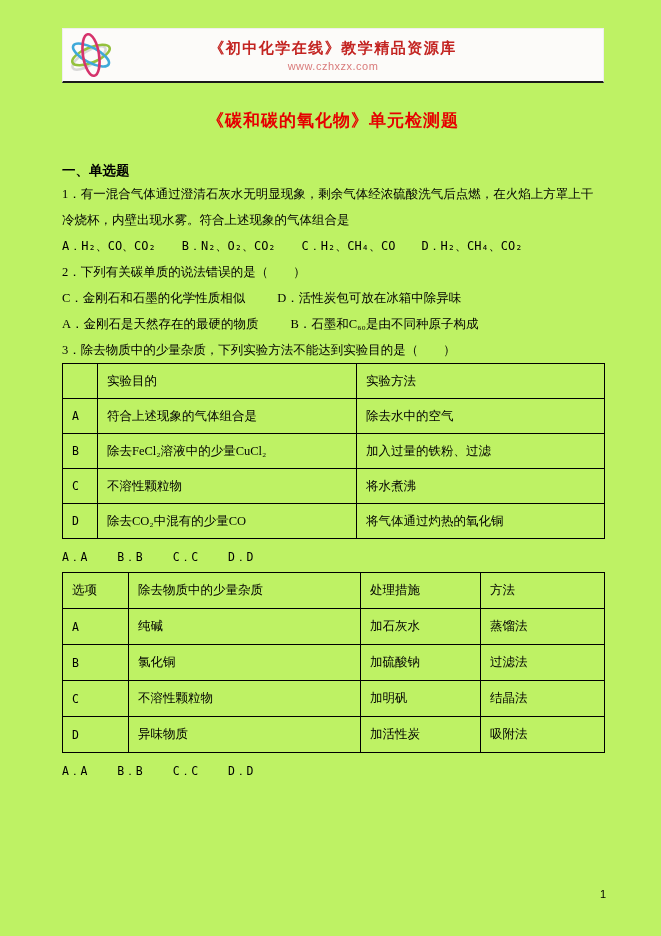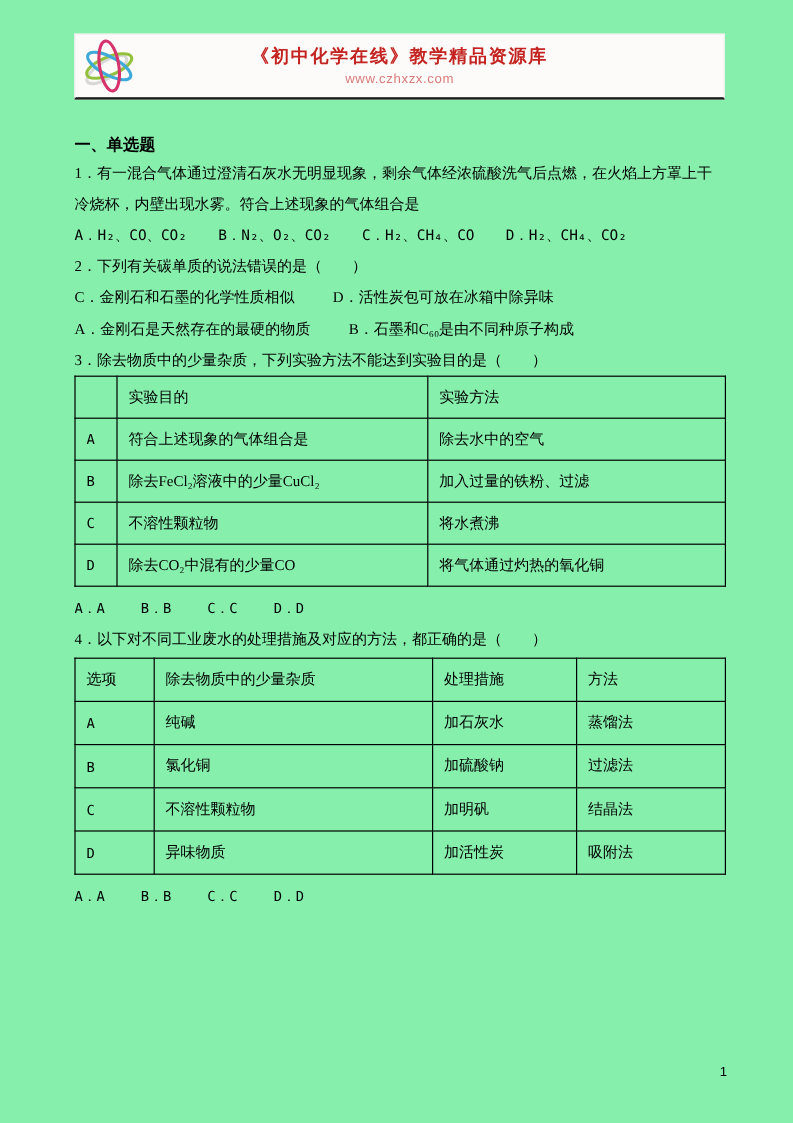--- a/index.html
+++ b/index.html
@@ -1,19 +1,19 @@
 <!DOCTYPE html>
 <html><head>
 <meta charset="utf-8">
 <style>
   html,body { margin:0; padding:0; background:#ffffff; }
   .page {
     position:relative;
     width:661px; height:936px;
-    background:#86efac;
+    background:#bef264;
     font-family:"Liberation Serif", serif;
     color:#000;
     overflow:hidden;
   }
   .content { padding:0 57px 0 62px; }
 
   
   .header {
     margin-top:28px;
     height:52px;
@@ -105,20 +105,21 @@
           <ellipse cx="23" cy="24" rx="20" ry="7.5" stroke="#3fa9d9" transform="rotate(28 23 24)"></ellipse>
           <ellipse cx="23" cy="24" rx="21" ry="8" stroke="#d6336c" transform="rotate(81 23 24)"></ellipse>
         </g>
       </svg>
       <div class="header-text">
         <div class="site-title">《初中化学在线》教学精品资源库</div>
         <div class="site-url">www.czhxzx.com</div>
       </div>
     </div>
 
+    <div class="doc-title">《碳和碳的氧化物》单元检测题</div>
 
     <div class="section-heading">一、单选题</div>
 
     <p class="q-text">1．有一混合气体通过澄清石灰水无明显现象，剩余气体经浓硫酸洗气后点燃，在火焰上方罩上干冷烧杯，内壁出现水雾。符合上述现象的气体组合是</p>
     <div class="formula-row">
       <span class="opt">A．H₂、CO、CO₂</span><span class="opt">B．N₂、O₂、CO₂</span><span class="opt">C．H₂、CH₄、CO</span><span class="opt">D．H₂、CH₄、CO₂</span>
     </div>
 
     <p class="q-text">2．下列有关碳单质的说法错误的是（　　）</p>
     <div class="opt-row">
@@ -160,21 +161,20 @@
         <td class="letter">D</td>
         <td>除去CO₂中混有的少量CO</td>
         <td>将气体通过灼热的氧化铜</td>
       </tr>
     </tbody>
       </table>
     <div class="answer-row">
       <span class="opt">A．A</span><span class="opt">B．B</span><span class="opt">C．C</span><span class="opt">D．D</span>
     </div>
 
-    <p class="q-text">4．以下对不同工业废水的处理措施及对应的方法，都正确的是（　　）</p>
     <table class="q4-table">
       <colgroup>
           <col style="width:66px">
           <col style="width:232px">
           <col style="width:120px">
           <col style="width:124px">
         </colgroup>
       <tbody>
           <tr>
         <td>选项</td>

